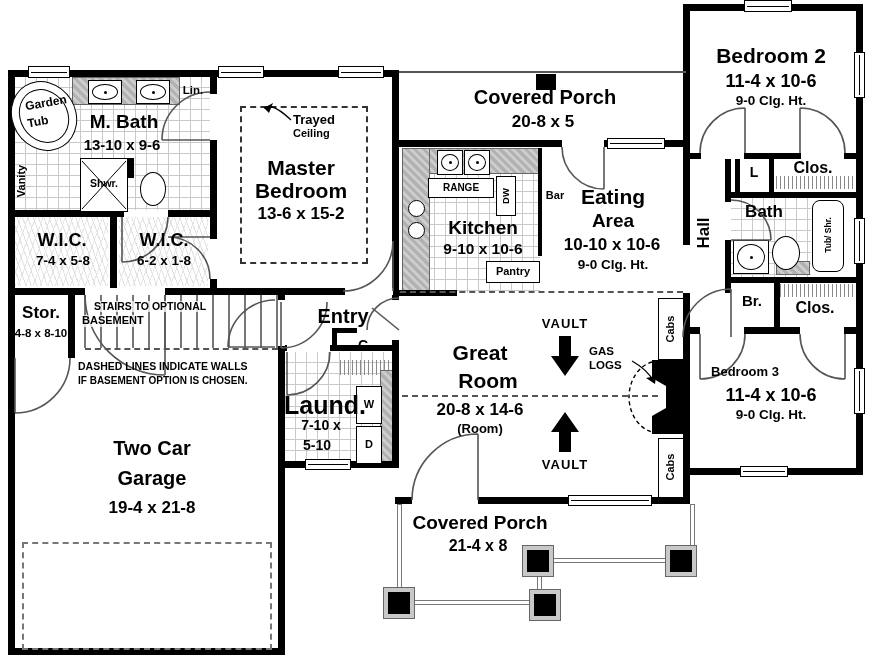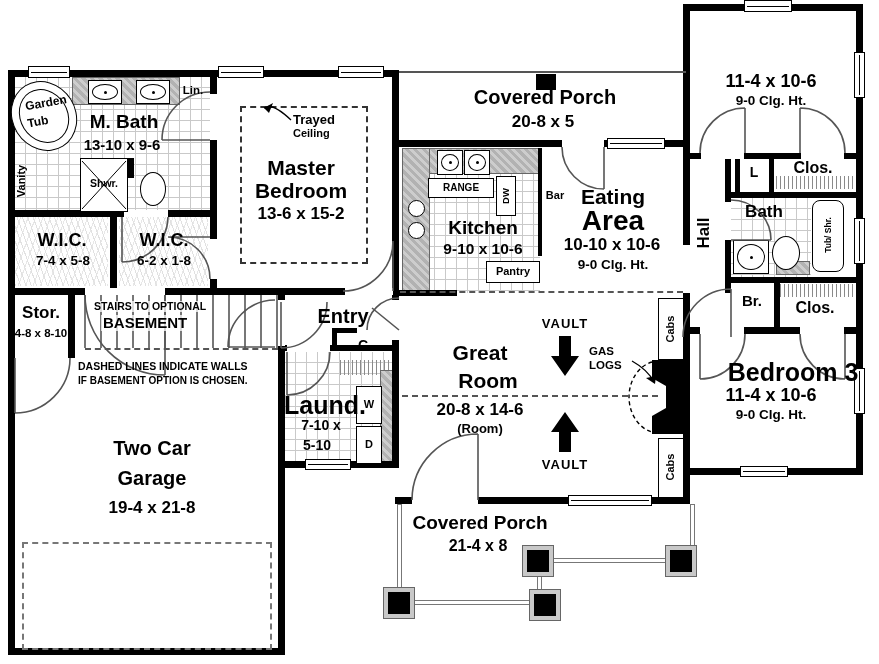--- a/index.html
+++ b/index.html
@@ -236,38 +236,39 @@
   <span class="lbl c" style="left:301px;top:214px;font-size:17px">13-6 x 15-2</span>
 
   <span class="lbl c" style="left:483px;top:228px;font-size:19px">Kitchen</span>
   <span class="lbl c" style="left:483px;top:249px;font-size:15.5px">9-10 x 10-6</span>
   <span class="lbl c" style="left:461px;top:188px;font-size:10px">RANGE</span>
   <span class="lbl rx" style="left:506px;top:196px;font-size:9.5px">DW</span>
   <span class="lbl c" style="left:555px;top:196px;font-size:11px">Bar</span>
   <span class="lbl c" style="left:513px;top:272px;font-size:11px">Pantry</span>
 
   <span class="lbl c" style="left:613px;top:197px;font-size:21px">Eating</span>
-  <span class="lbl c" style="left:613px;top:221px;font-size:28px">Area</span>
+  <span class="lbl c" style="left:613px;top:221px;font-size:19px">Area</span>
   <span class="lbl c" style="left:612px;top:245px;font-size:17px">10-10 x 10-6</span>
   <span class="lbl c" style="left:613px;top:265px;font-size:13.5px">9-0 Clg. Ht.</span>
 
+  <span class="lbl c" style="left:771px;top:56px;font-size:21px">Bedroom 2</span>
   <span class="lbl c" style="left:771px;top:81px;font-size:18px">11-4 x 10-6</span>
   <span class="lbl c" style="left:771px;top:101px;font-size:13.5px">9-0 Clg. Ht.</span>
 
   <span class="lbl rx" style="left:704px;top:233px;font-size:17px">Hall</span>
   <span class="lbl c" style="left:754px;top:172px;font-size:14px">L</span>
   <span class="lbl c" style="left:813px;top:168px;font-size:16px">Clos.</span>
 
   <span class="lbl c" style="left:764px;top:212px;font-size:17px">Bath</span>
   <span class="lbl rx" style="left:828px;top:235px;font-size:8.5px">Tub/ Shr.</span>
 
   <span class="lbl c" style="left:752px;top:301px;font-size:15px">Br.</span>
   <span class="lbl c" style="left:815px;top:308px;font-size:16px">Clos.</span>
 
-  <span class="lbl c" style="left:793px;top:372px;font-size:25px">Bedroom 3</span>
+  <span class="lbl c" style="left:745px;top:372px;font-size:13px">Bedroom 3</span>
   <span class="lbl c" style="left:771px;top:395px;font-size:18px">11-4 x 10-6</span>
   <span class="lbl c" style="left:771px;top:415px;font-size:13.5px">9-0 Clg. Ht.</span>
 
   <span class="lbl c" style="left:480px;top:353px;font-size:21px">Great</span>
   <span class="lbl c" style="left:488px;top:381px;font-size:21px">Room</span>
   <span class="lbl c" style="left:480px;top:410px;font-size:17px">20-8 x 14-6</span>
   <span class="lbl c" style="left:480px;top:429px;font-size:13px">(Room)</span>
   <span class="lbl c" style="left:565px;top:324px;font-size:13px;letter-spacing:1px">VAULT</span>
   <span class="lbl c" style="left:565px;top:465px;font-size:13px;letter-spacing:1px">VAULT</span>
   <span class="lbl" style="left:589px;top:345px;font-size:11.5px">GAS</span>
@@ -281,21 +282,21 @@
   <span class="lbl c" style="left:325px;top:405px;font-size:25px">Laund.</span>
   <span class="lbl c" style="left:321px;top:425px;font-size:14px">7-10 x</span>
   <span class="lbl c" style="left:317px;top:445px;font-size:14px">5-10</span>
   <span class="lbl c" style="left:369px;top:405px;font-size:11px">W</span>
   <span class="lbl c" style="left:369px;top:445px;font-size:11px">D</span>
 
   <span class="lbl c" style="left:41px;top:313px;font-size:17px">Stor.</span>
   <span class="lbl c" style="left:41px;top:333px;font-size:11.5px">4-8 x 8-10</span>
 
   <span class="lbl" style="left:92px;top:301px;font-size:10.5px;background:rgba(255,255,255,.75);padding:0 2px">STAIRS TO OPTIONAL</span>
-  <span class="lbl" style="left:101px;top:315px;font-size:15px;background:rgba(255,255,255,.75);padding:0 2px">BASEMENT</span>
+  <span class="lbl" style="left:80px;top:315px;font-size:11px;background:rgba(255,255,255,.75);padding:0 2px">BASEMENT</span>
 
   <span class="lbl" style="left:78px;top:361px;font-size:10.5px">DASHED LINES INDICATE WALLS</span>
   <span class="lbl" style="left:78px;top:376px;font-size:10px">IF BASEMENT OPTION IS CHOSEN.</span>
 
   <span class="lbl c" style="left:152px;top:448px;font-size:20px">Two Car</span>
   <span class="lbl c" style="left:152px;top:478px;font-size:20px">Garage</span>
   <span class="lbl c" style="left:152px;top:508px;font-size:17px">19-4 x 21-8</span>
 
   <span class="lbl c" style="left:480px;top:523px;font-size:19px">Covered Porch</span>
   <span class="lbl c" style="left:478px;top:546px;font-size:16px">21-4 x 8</span>

